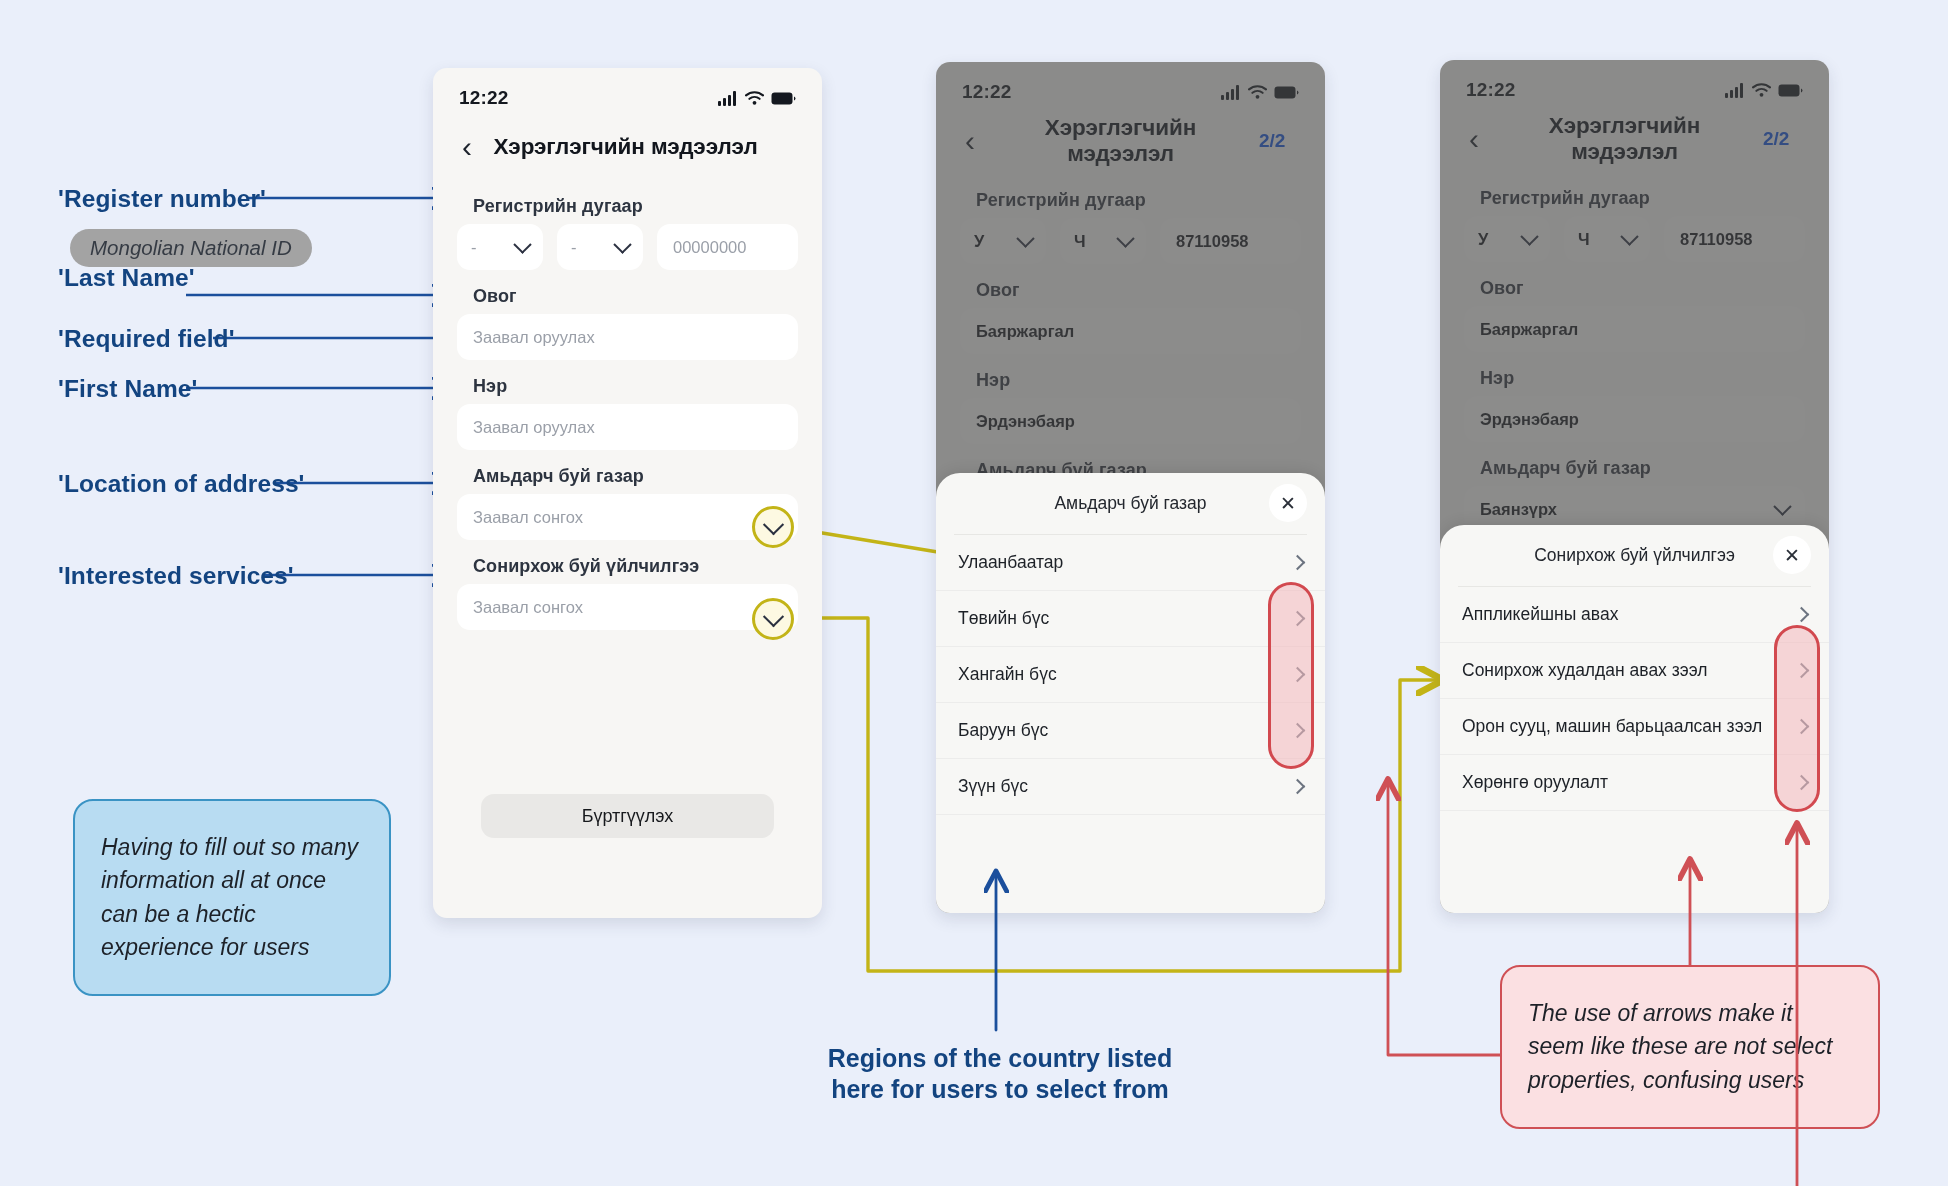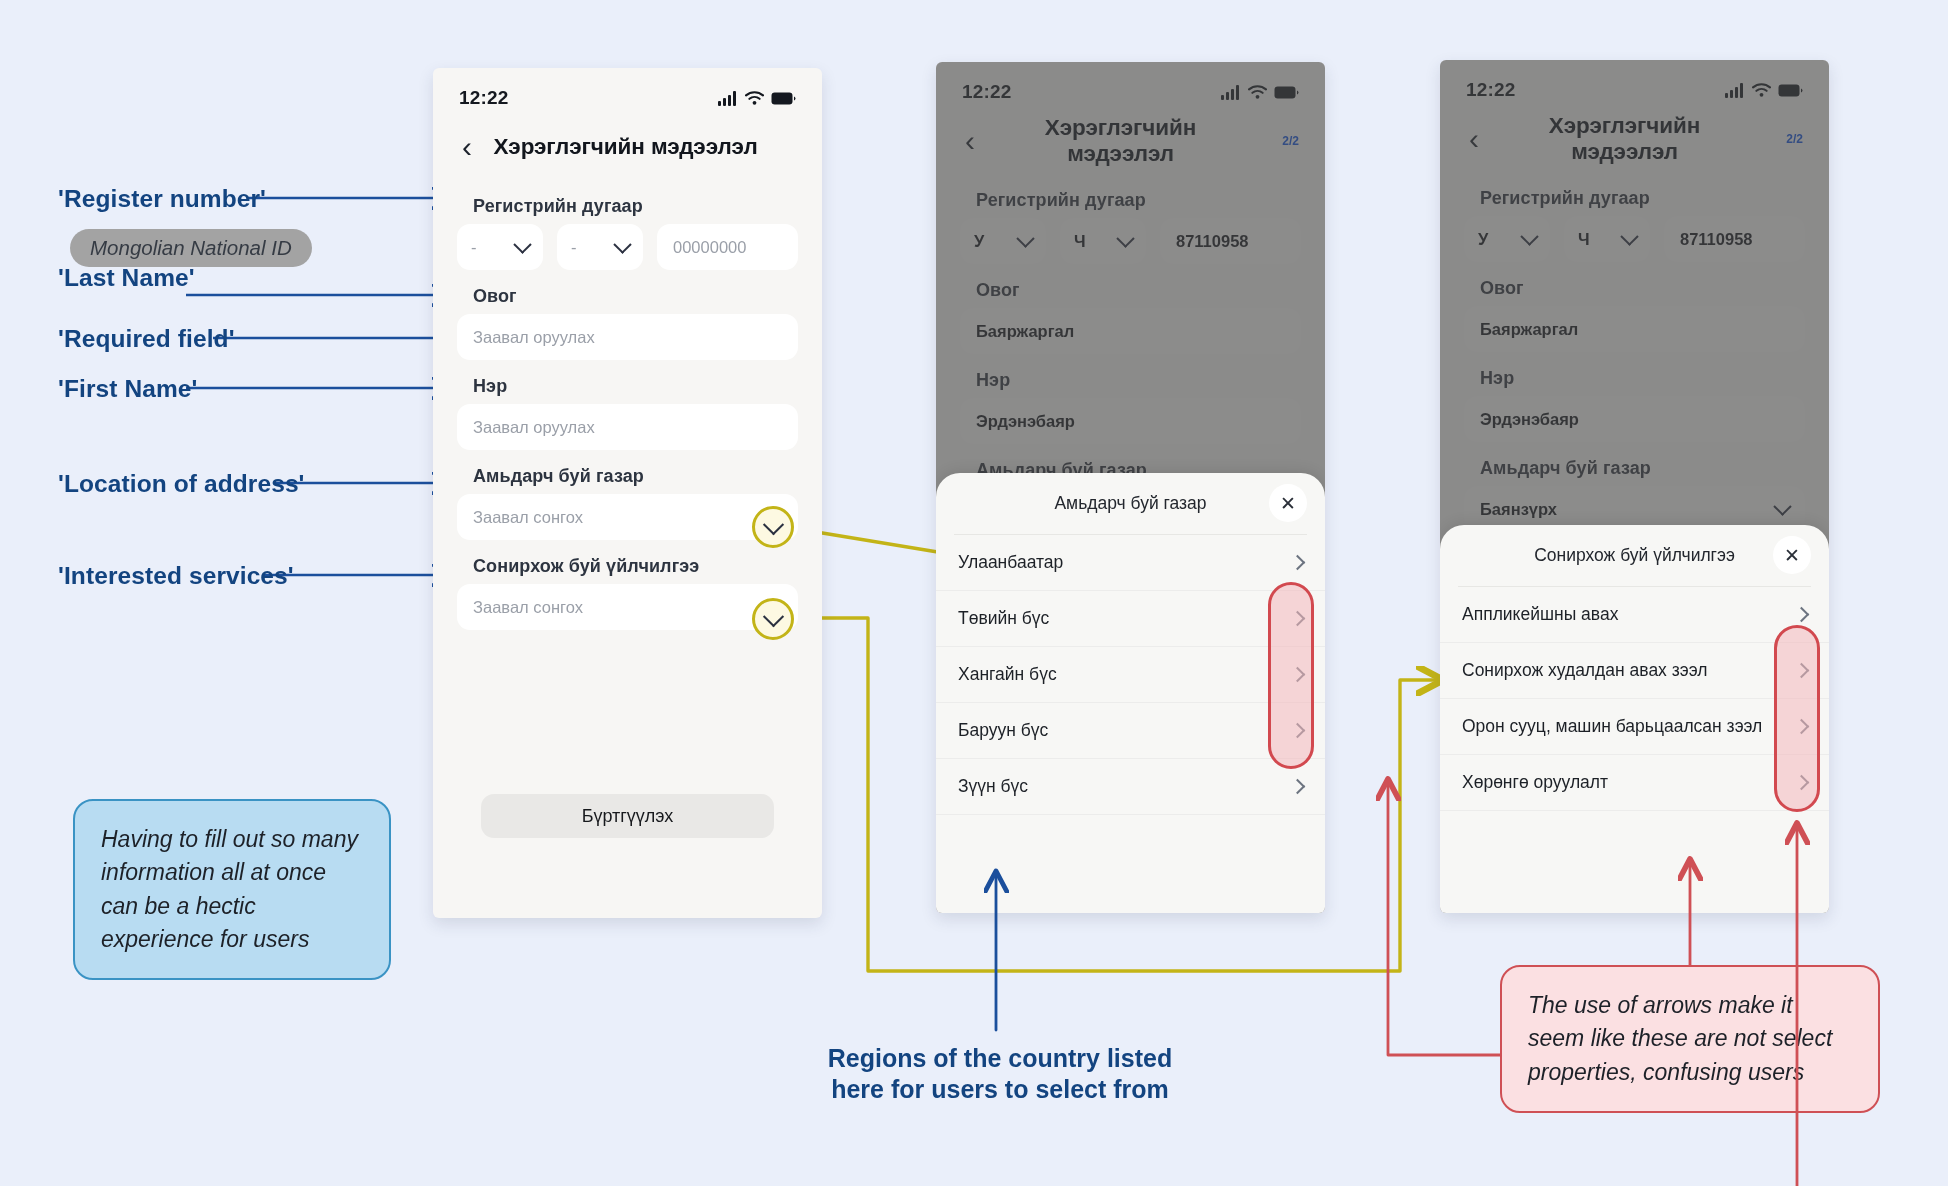--- a/index.html
+++ b/index.html
@@ -11,21 +11,21 @@
   }
   #stage { position: relative; width: 1948px; height: 1186px; }
 
   
   #wires { position: absolute; inset: 0; width: 1948px; height: 1186px; pointer-events: none; }
   #wires-top { position: absolute; inset: 0; width: 1948px; height: 1186px; pointer-events: none; z-index: 40; }
 
   
   .phone {
     position: absolute;
-    border-radius: 6px;
+    border-radius: 14px;
     background: #f7f6f4;
     box-shadow: 0 6px 16px rgba(40,50,80,.13);
     overflow: hidden;
     z-index: 10;
   }
   .phone.dim::after {
     content: "";
     position: absolute; inset: 0;
     background: rgba(72,72,72,.62);
     z-index: 5;
@@ -53,21 +53,21 @@
     height: 56px;
   }
   .nav-back {
     font-size: 30px; line-height: 1; color: #1c222c; font-weight: 400;
     width: 24px; text-align: center;
   }
   .nav-title {
     flex: 1; text-align: center;
     font-size: 22.5px; font-weight: 700; color: #12161d; letter-spacing: -.1px;
   }
-  .nav-step { font-size: 12px; font-weight: 700; color: #1356e0; width: 40px; text-align: right; }
+  .nav-step { font-size: 19px; font-weight: 700; color: #1356e0; width: 40px; }
   .nav-spacer { width: 24px; }
 
   
   .form { padding: 12px 24px 0 24px; }
   .f-label {
     font-size: 18px; font-weight: 700; color: #2d3440;
     margin: 16px 0 7px 16px; letter-spacing: .1px;
   }
   .f-label.muted { color: #30363f; }
   .field {
@@ -182,21 +182,21 @@
     position: absolute;
     color: #134480; font-weight: 700; font-size: 25px;
     line-height: 1.25; z-index: 35;
   }
   .callout {
     position: absolute;
     border-radius: 20px;
     font-style: italic;
     font-size: 23px;
     line-height: 1.45;
-    padding: 22px 26px;
+    padding: 30px 26px;
     z-index: 35;
   }
   .callout.blue { background: #b8dcf2; border: 2.5px solid #3a93c4; color: #1d2128; }
   .callout.red  { background: #fbe0e2; border: 2.5px solid #cf5055; color: #1d2128; }
 </style>
 </head>
 <body>
 
 <div id="stage">
 

